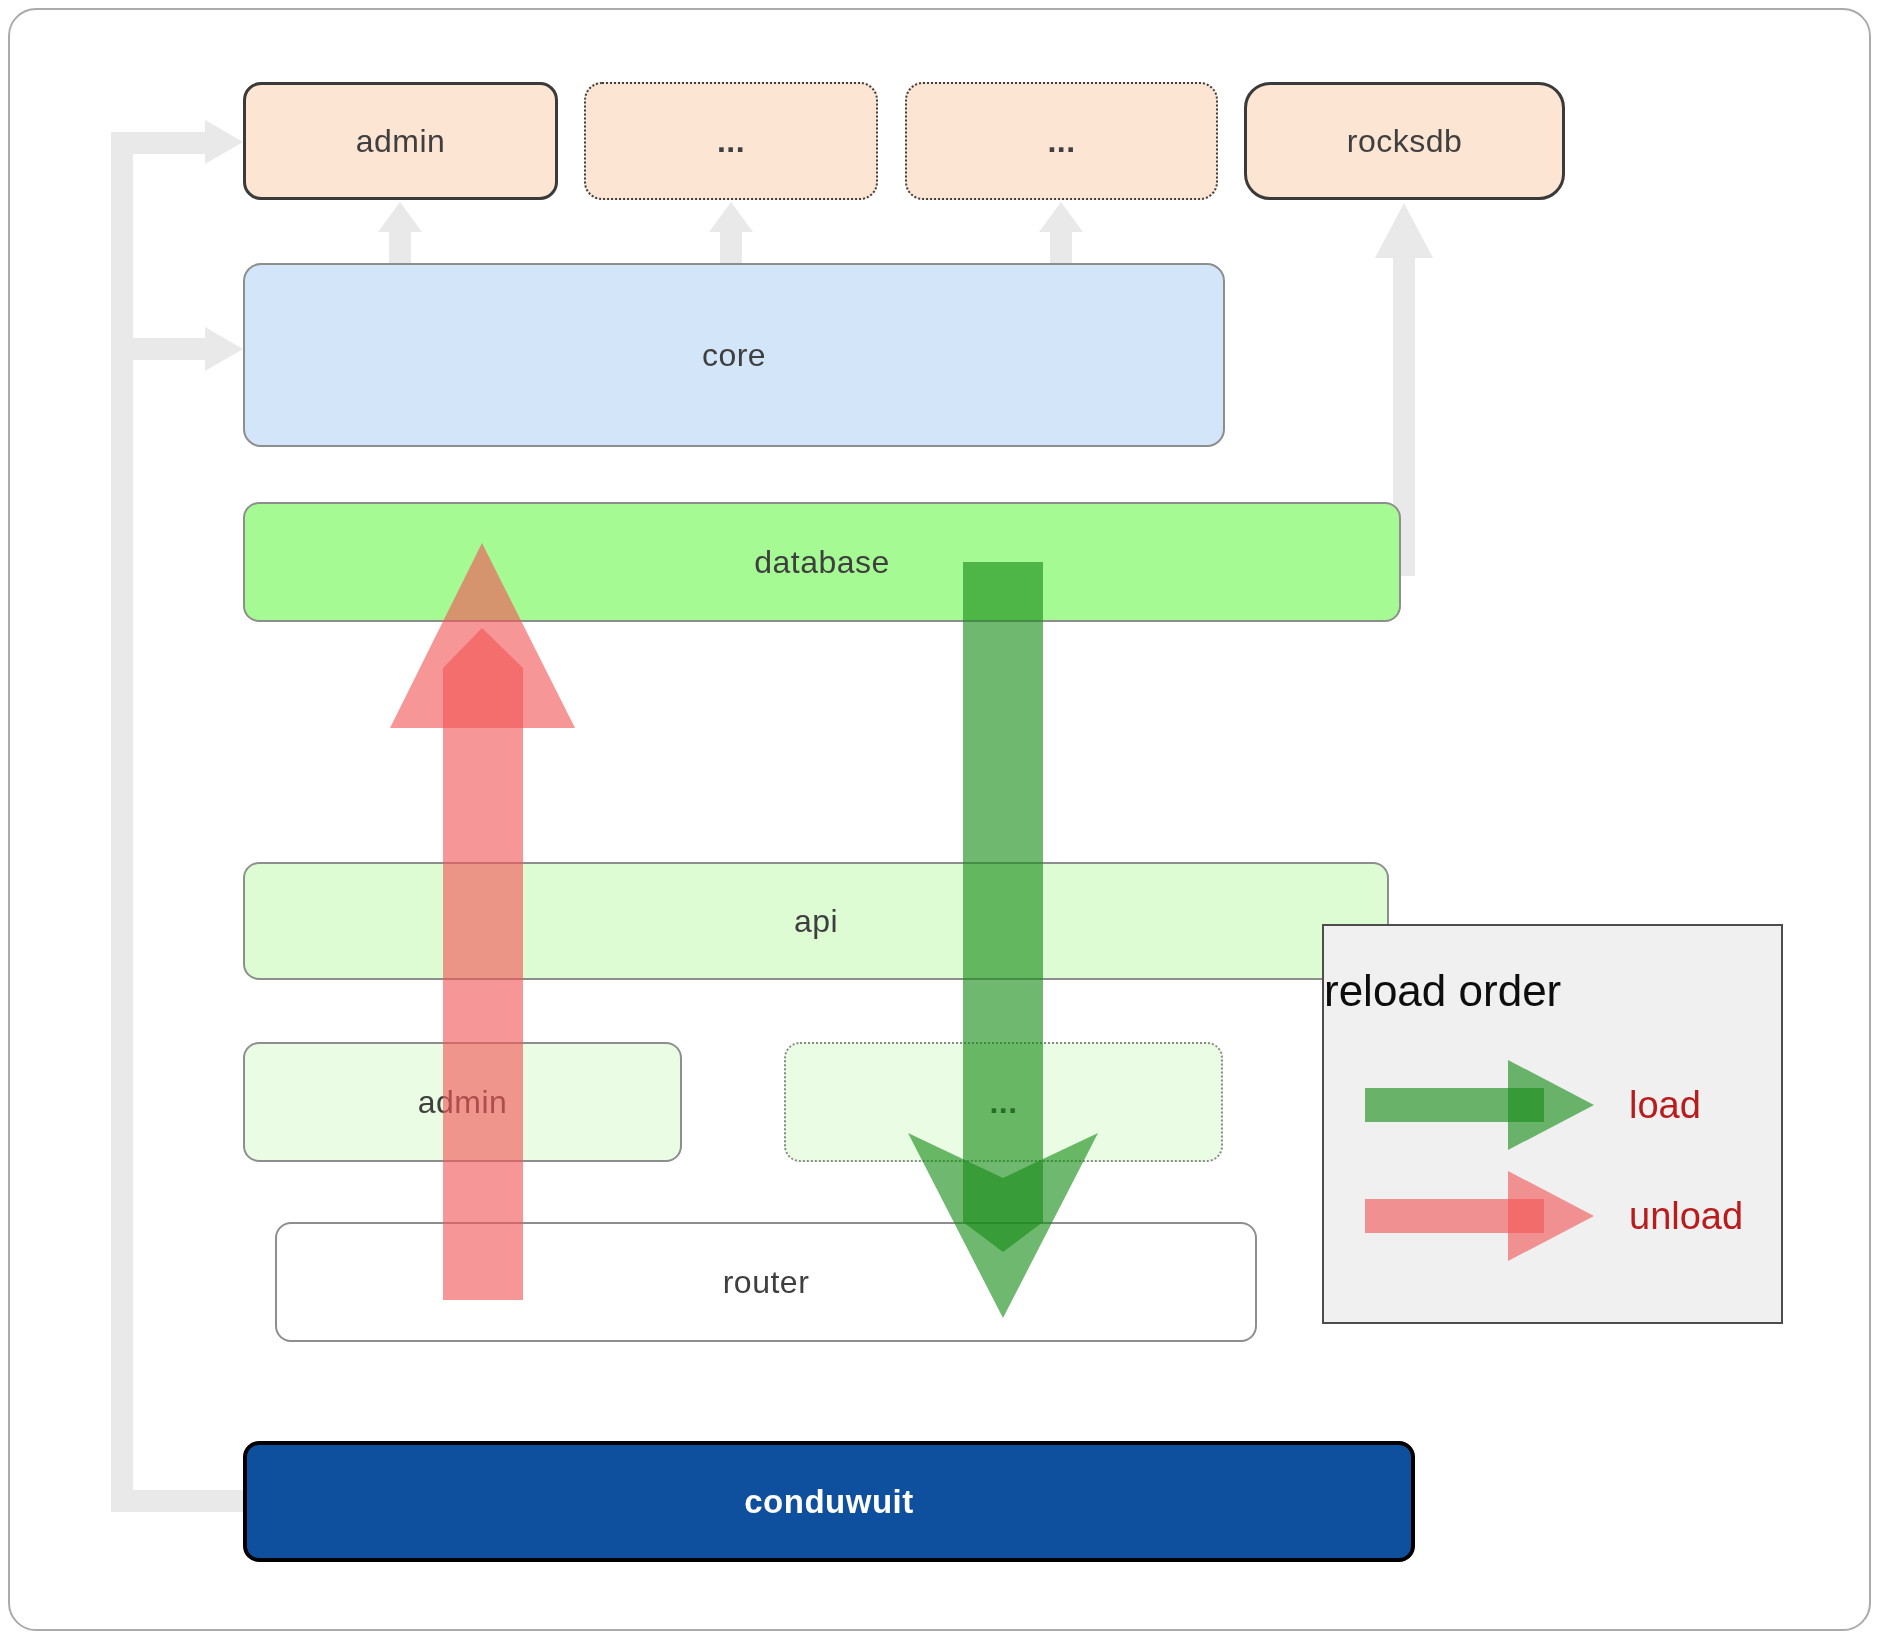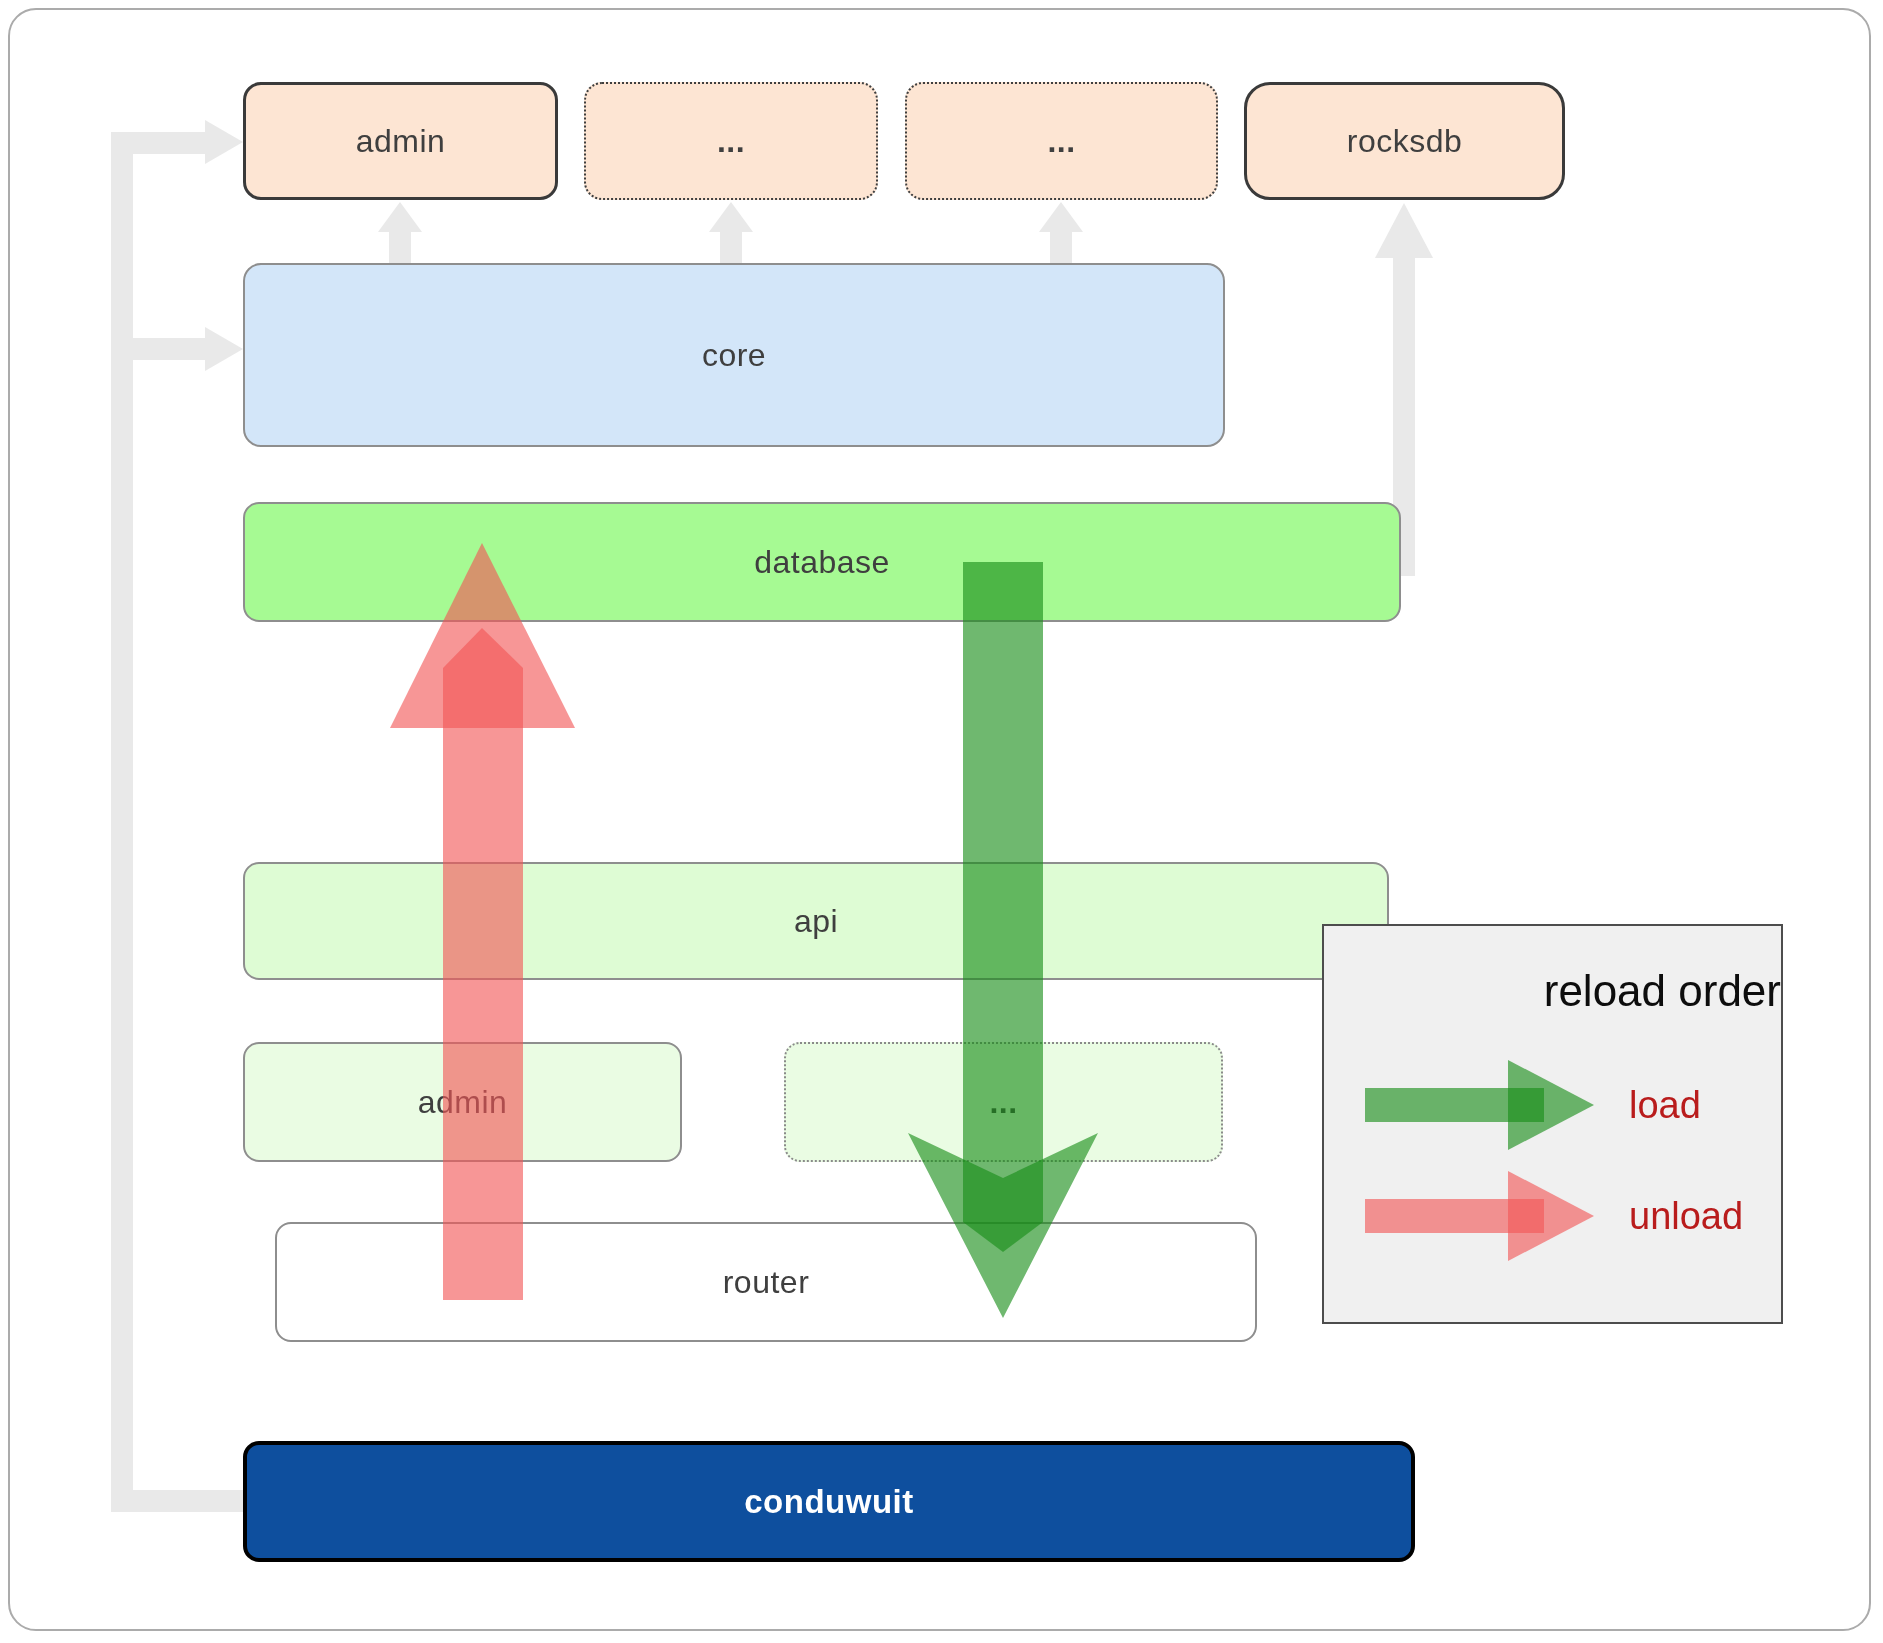--- a/index.html
+++ b/index.html
@@ -71,21 +71,21 @@
     left: 1322px; top: 924px;
     width: 461px; height: 400px;
     background: var(--legend-bg);
     border: 2px solid #4d4d4d;
     box-sizing: border-box;
   }
   .legend-title {
     position: absolute;
     left: 0; top: 40px;
     width: 100%;
-    text-align: right;
+    text-align: left;
     font-size: 44px;
     color: #0d0d0d;
   }
   .legend svg {
     position: absolute;
     left: 0; top: 0;
     width: 461px; height: 400px;
   }
   .legend-label {
     position: absolute;

